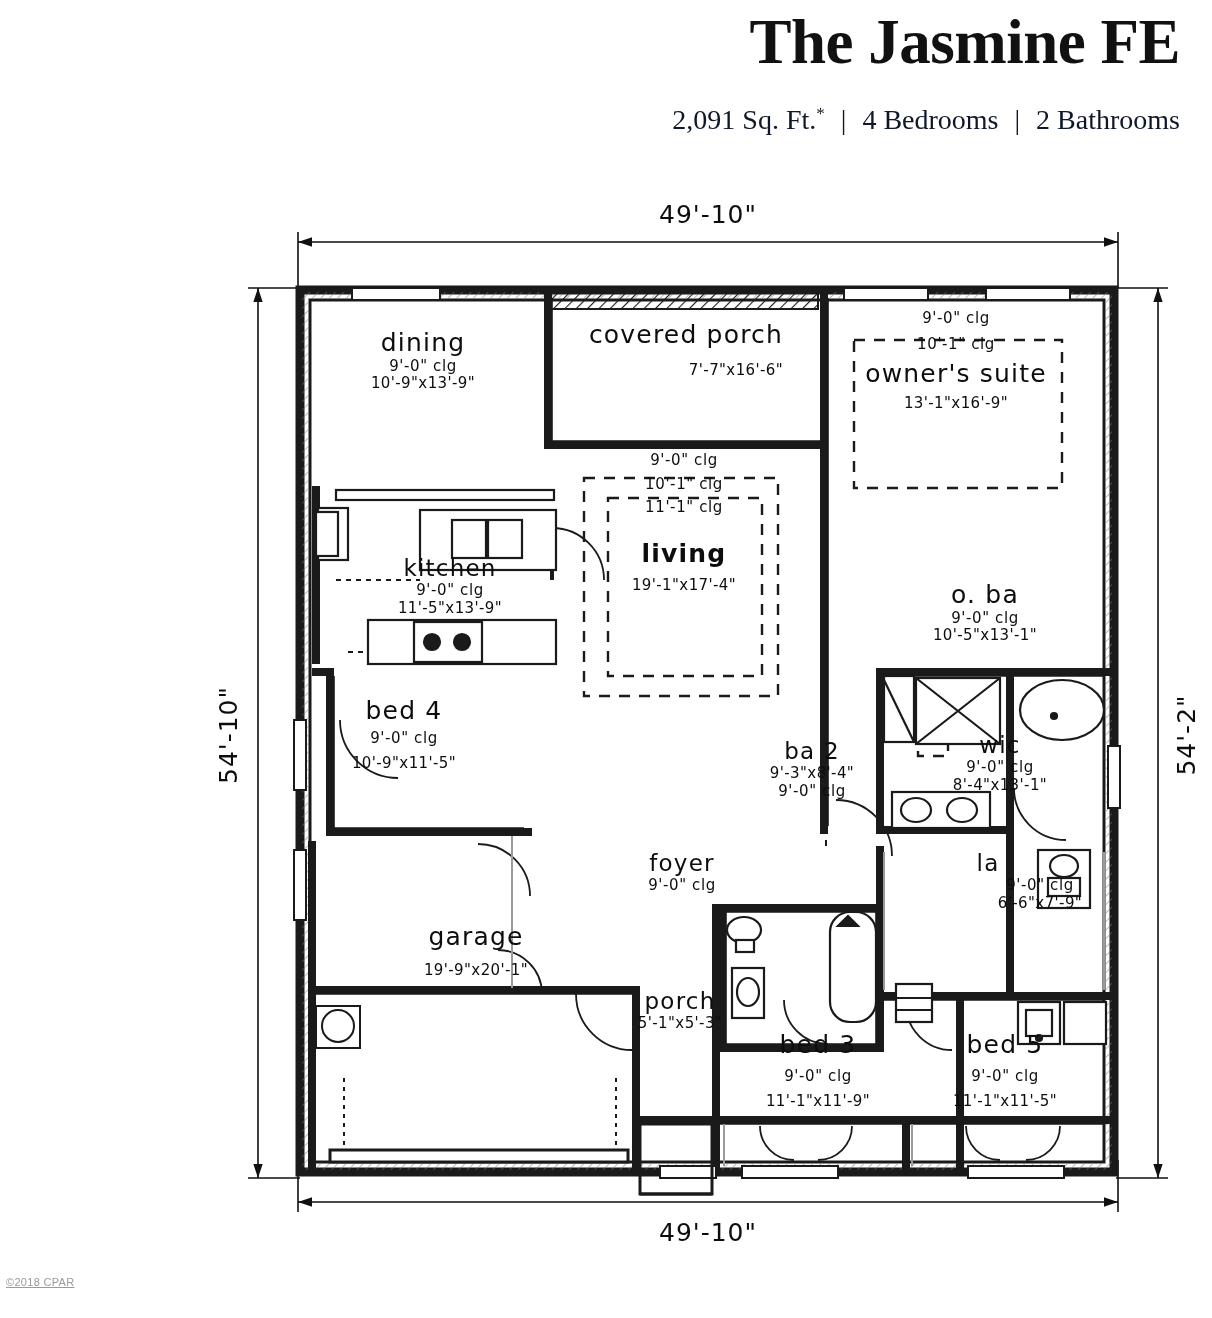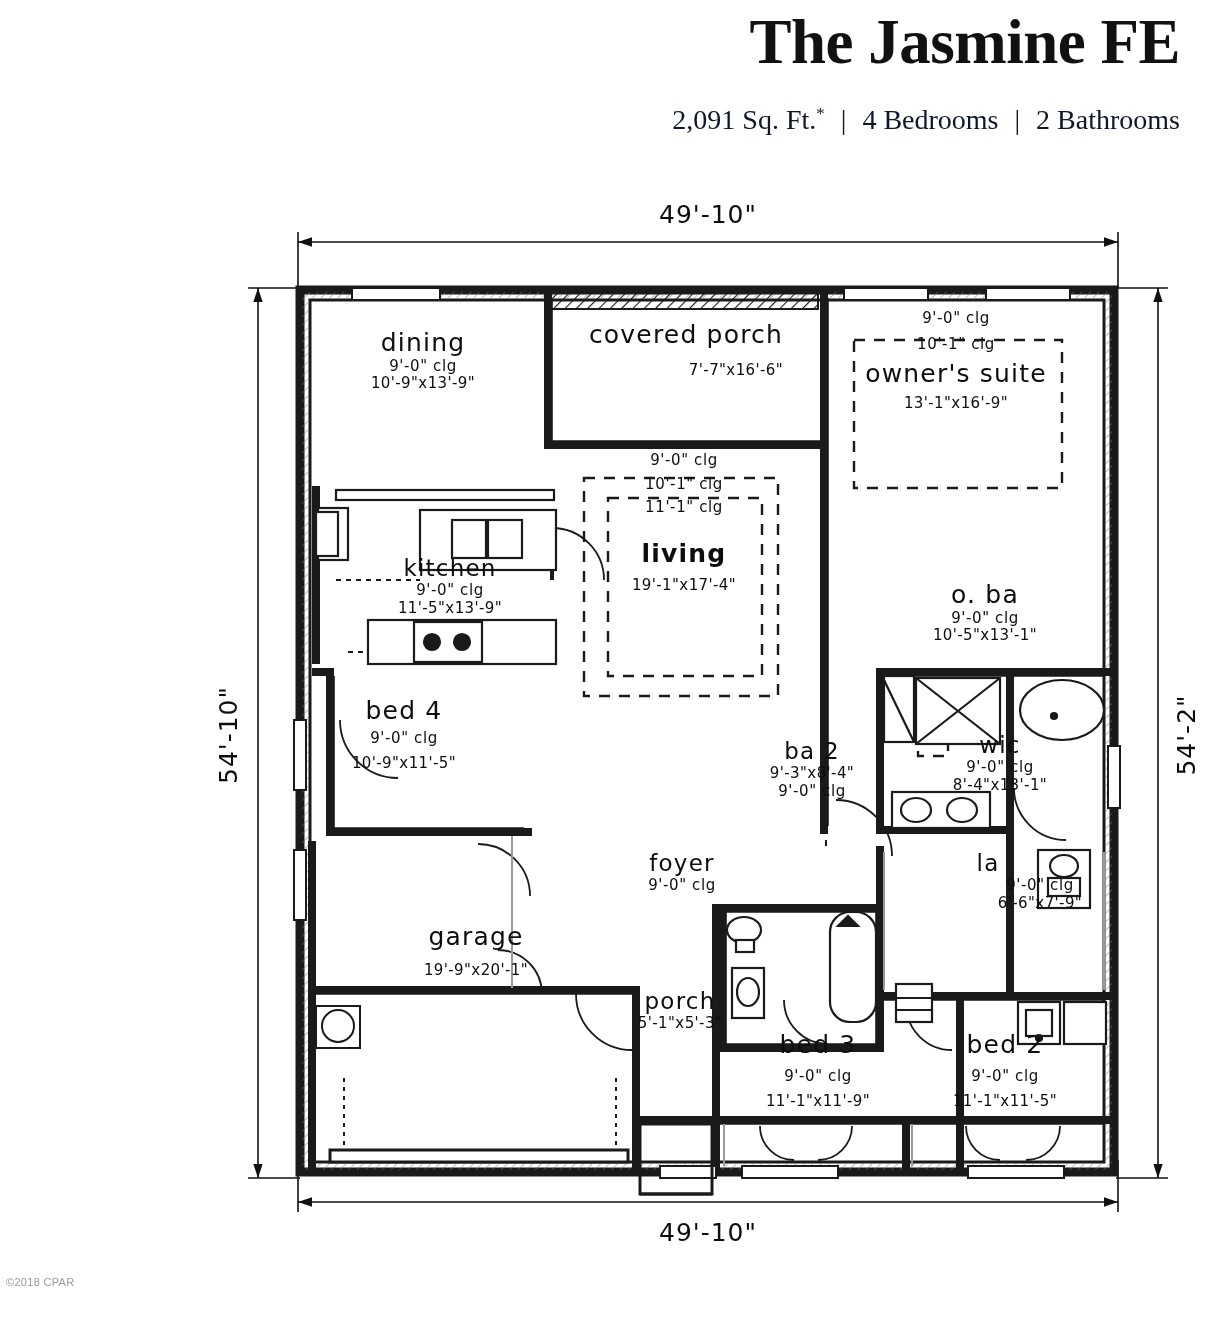--- a/index.html
+++ b/index.html
@@ -55,20 +55,21 @@
 
   
   #copyright {
     position: absolute;
     left: 6px;
     top: 1276px;
     font-family: "Liberation Sans", sans-serif;
     font-size: 11px;
     color: #9a9a9a;
     letter-spacing: 0.3px;
+    text-decoration: underline;
   }
 
   
   #plan-area {
     position: absolute;
     left: 0;
     top: 160px;
     width: 1212px;
     height: 1140px;
   }
@@ -442,21 +443,21 @@
     <span class="dim">5'-1"x5'-3"</span>
   </div>
 
   <div class="rmlbl" style="left:818px; top:870px;">
     <span class="nm big">bed 3</span>
     <span class="clg" style="margin-top:8px;">9'-0" clg</span>
     <span class="dim" style="margin-top:8px;">11'-1"x11'-9"</span>
   </div>
 
   <div class="rmlbl" style="left:1005px; top:870px;">
-    <span class="nm big">bed 2</span>
+    <span class="nm big">bed 5</span>
     <span class="clg" style="margin-top:8px;">9'-0" clg</span>
     <span class="dim" style="margin-top:8px;">11'-1"x11'-5"</span>
   </div>
 
   <div class="dimlbl horiz" style="left:708px; top:40px;">49'-10"</div>
   <div class="dimlbl horiz" style="left:708px; top:1058px;">49'-10"</div>
   <div class="dimlbl vert-left" style="left:228px; top:575px;">54'-10"</div>
   <div class="dimlbl vert-right" style="left:1186px; top:575px;">54'-2"</div>
 
 </div>

